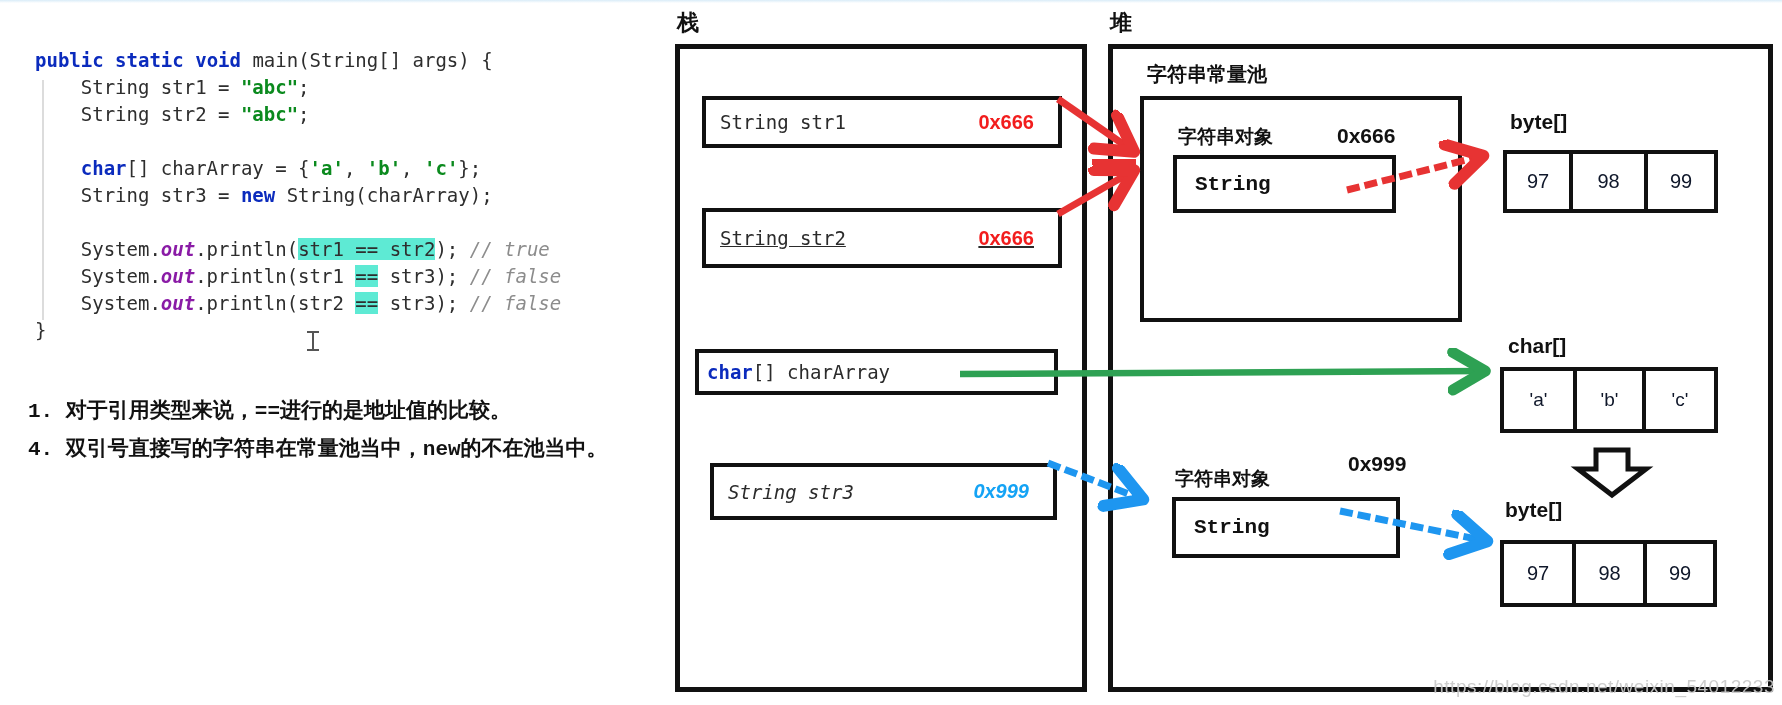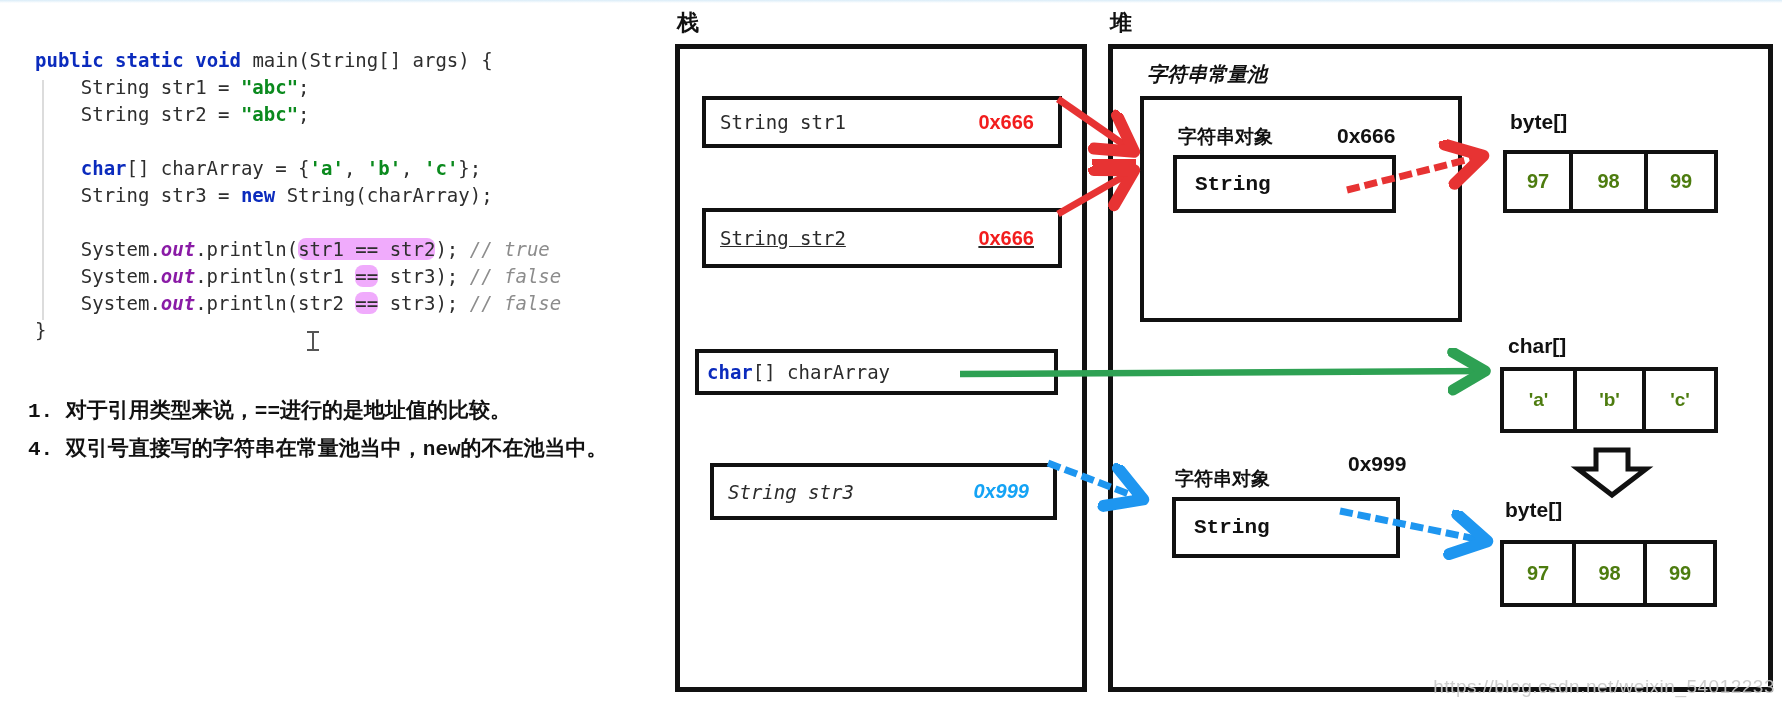--- a/index.html
+++ b/index.html
@@ -10,41 +10,41 @@
            background:linear-gradient(to bottom,#d9ecf8,#ffffff);}
   
   .code-block{left:35px;top:47px;font-family:"DejaVu Sans Mono",monospace;
               font-size:19px;line-height:27px;white-space:pre;color:#2e2e2e;}
   .code-line{height:27px;}
   .tok-kw{color:#0b2bbd;font-weight:bold;}
   .tok-str{color:#0b8a1e;font-weight:bold;}
   .tok-fld{color:#8a1ba6;font-weight:bold;font-style:italic;}
   .tok-cmt{color:#8c8c8c;font-style:italic;}
   .tok-pln{color:#2e2e2e;}
-  .tok-hl{background:#f0abfc;border-radius:8px;}
+  .tok-hl{background:#5eead4;}
   .indent-guide{left:42px;top:80px;width:2px;height:240px;background:#dcdcdc;}
   
   .note{left:28px;font-weight:bold;font-size:21px;color:#111;font-family:Liberation Mono, monospace;}
   
   .region-label{font-weight:bold;font-size:22px;color:#111;}
   .box{position:absolute;background:#fff;border:4px solid #111;box-sizing:border-box;}
   .outer-box{border-width:5px;background:#fff;}
   .stack-item{display:flex;align-items:center;justify-content:space-between;
               padding:0 24px 0 14px;font-family:"DejaVu Sans Mono",monospace;
               font-size:19px;color:#2b2b2b;gap:31px;}
   .addr{font-weight:bold;font-size:20px;font-family:"Liberation Sans",sans-serif;}
   .addr-red{color:#f21d1d;}
   .addr-blue{color:#14a3f5;}
   .kw-blue{color:#0b2bbd;font-weight:bold;}
   .hlabel{position:absolute;font-weight:bold;font-size:20px;color:#111;}
   .class-box{display:flex;align-items:center;padding-left:18px;
              font-weight:bold;font-size:21px;color:#111;font-family:Liberation Mono, monospace;}
   .cell-row{position:absolute;display:flex;}
   .cell{border:4px solid #111;background:#fff;box-sizing:border-box;display:flex;
-        align-items:center;justify-content:center;font-weight:bold;font-size:20px;color:#4d7c0f;}
+        align-items:center;justify-content:center;font-weight:normal;font-size:20px;color:#0f172a;}
   .cell + .cell{margin-left:-4px;}
   .watermark{right:7px;top:676px;font-size:19px;color:#c9c9c9;opacity:.92;z-index:12;
              letter-spacing:.5px;}
   svg.overlay{position:absolute;left:0;top:0;z-index:6;pointer-events:none;}
 </style>
 </head>
 <body>
 
 <div id="canvas">
 
@@ -75,21 +75,21 @@
     <span><span class="kw-blue">char</span><span>[] charArray</span></span>
   </div>
 
   <div class="box stack-item" style="left:710px;top:463px;width:347px;height:57px;font-style:italic;">
     <span>String str3</span>
     <span class="addr addr-blue">0x999</span>
   </div>
 
   <div class="box outer-box" style="left:1108px;top:44px;width:665px;height:648px;"></div>
 
-  <div class="hlabel" style="left:1147px;top:61px;font-style:italic;">字符串常量池</div>
+  <div class="hlabel" style="left:1147px;top:61px;">字符串常量池</div>
   <div class="box" style="left:1140px;top:96px;width:322px;height:226px;"></div>
 
   <div class="hlabel" style="left:1178px;top:124px;font-size:19px;">字符串对象</div>
   <div class="hlabel addr-red" style="left:1337px;top:124px;font-size:21px;">0x666</div>
   <div class="box class-box" style="left:1173px;top:155px;width:223px;height:58px;">
     <span>String</span>
   </div>
 
   <div class="hlabel" style="left:1510px;top:110px;font-size:21px;">byte[]</div>
   <div class="cell-row" style="left:1503px;top:150px;height:63px;">

